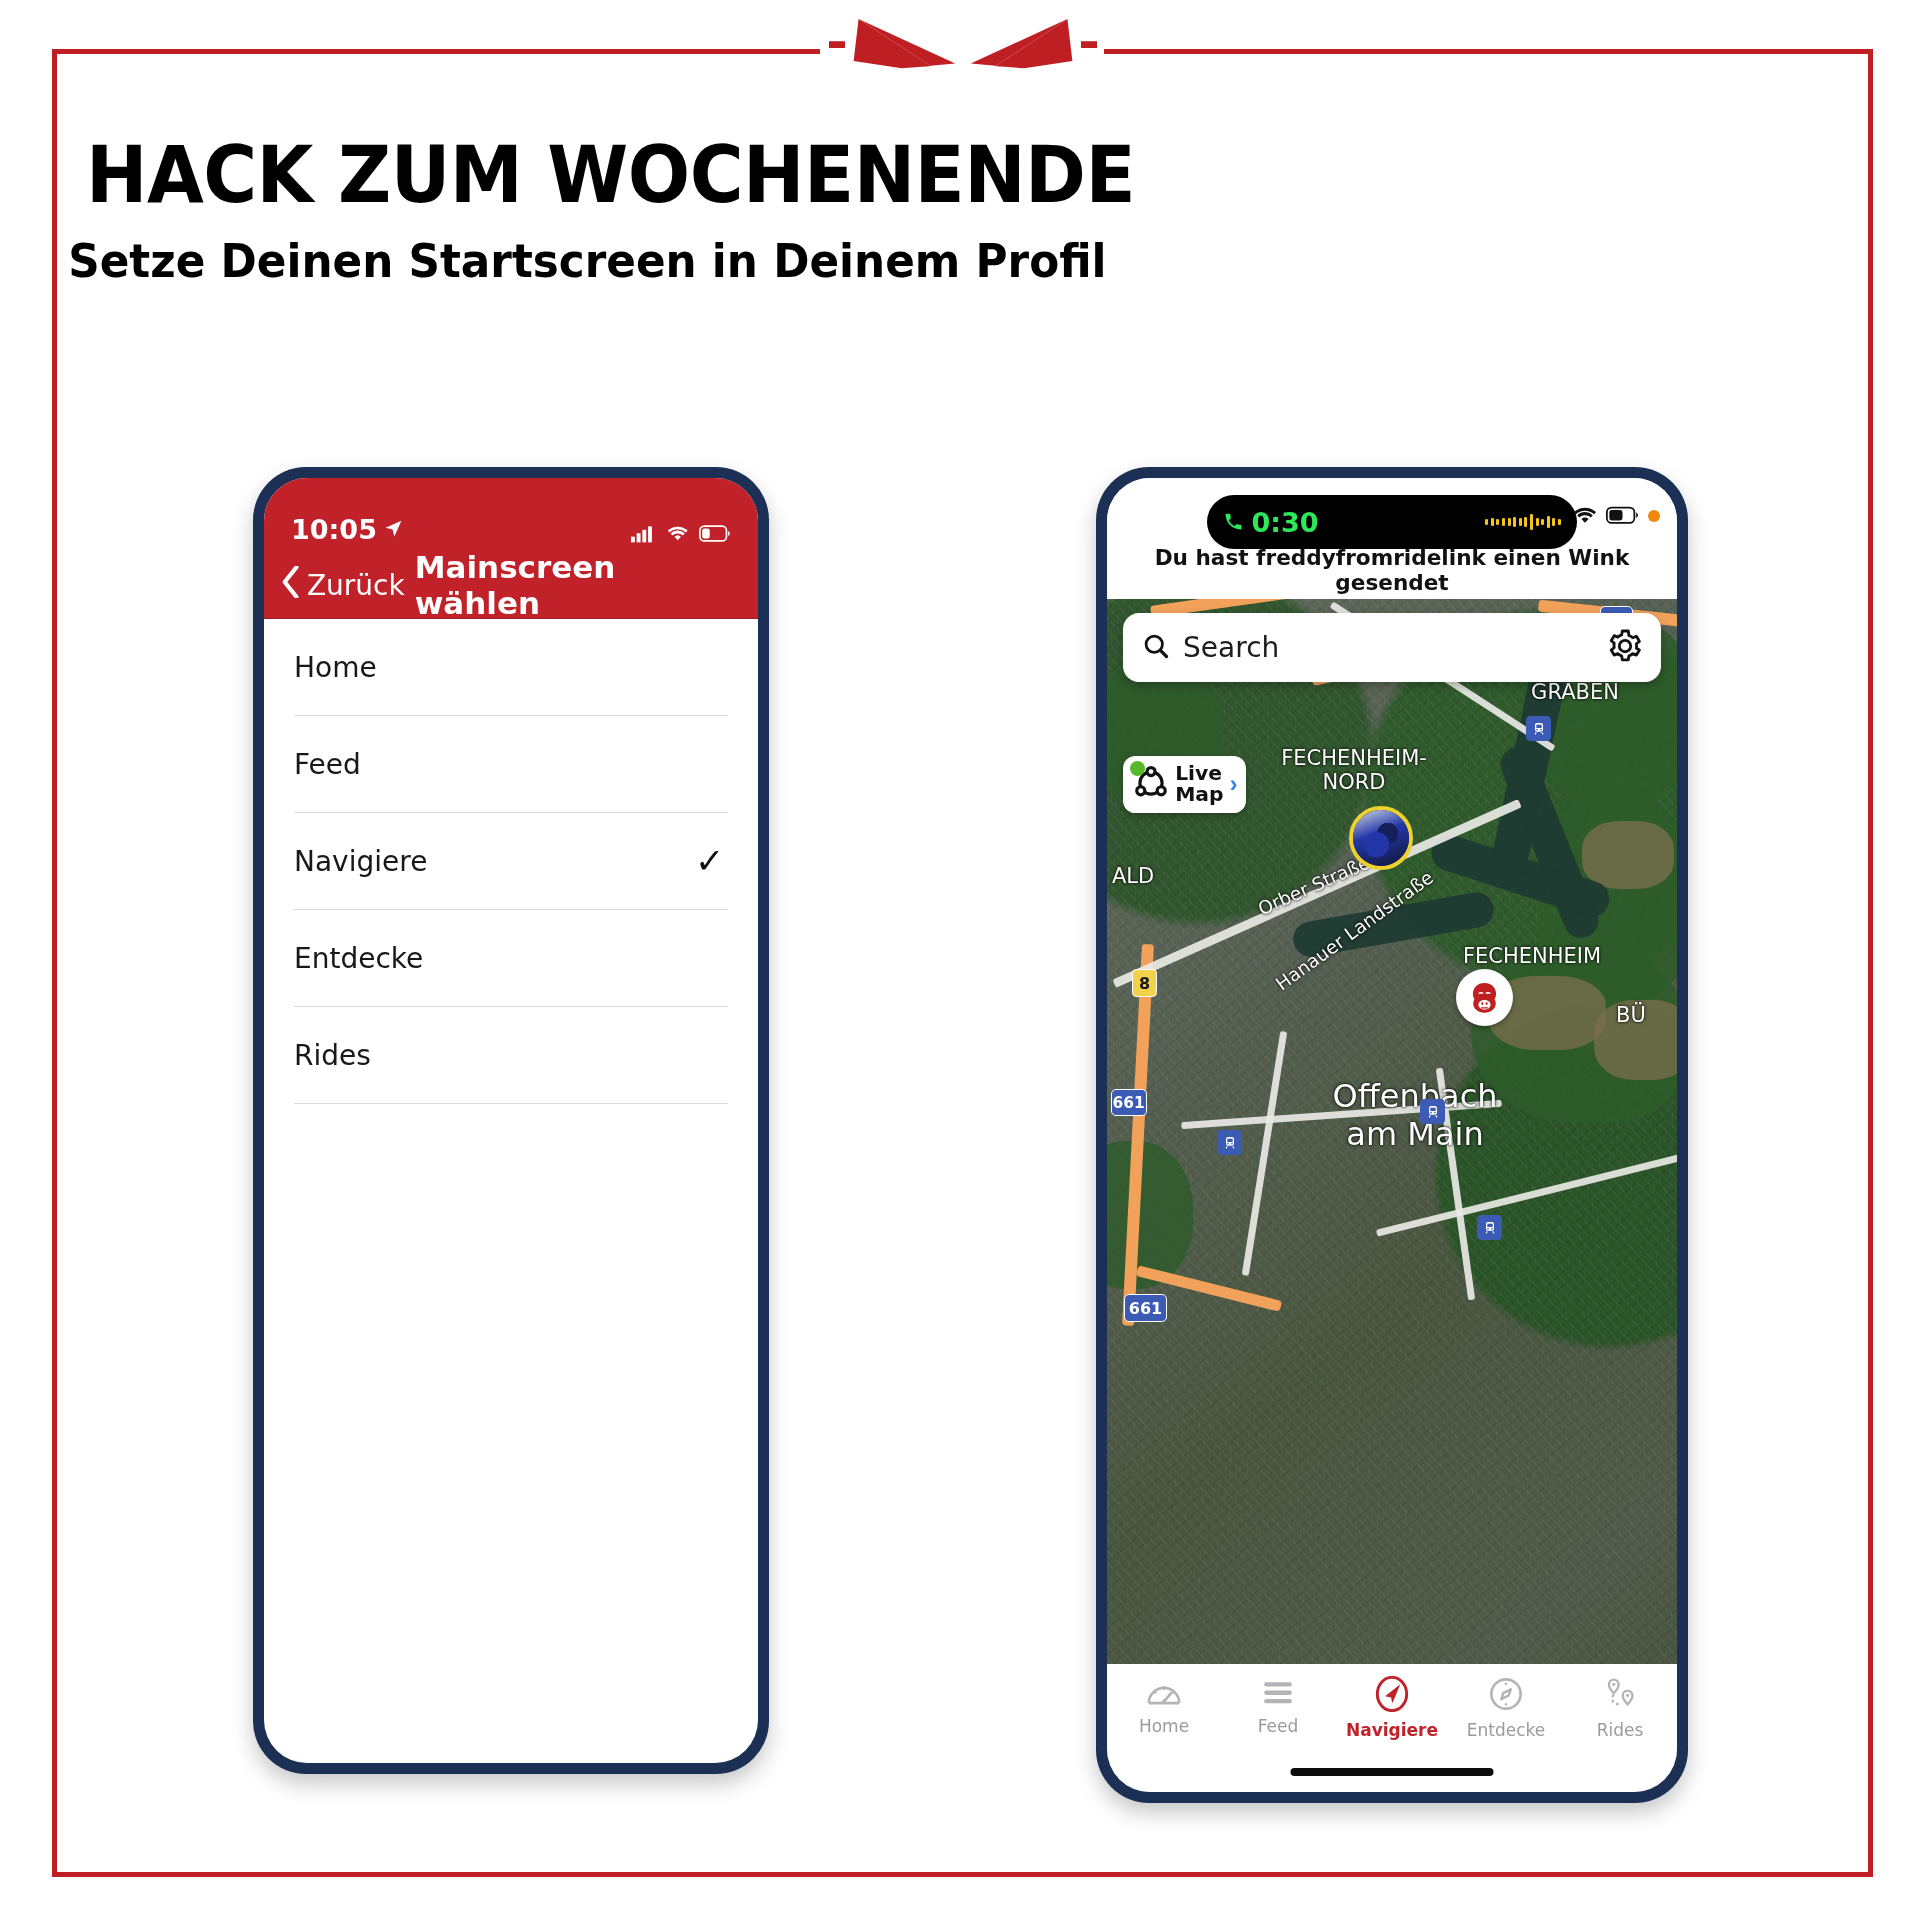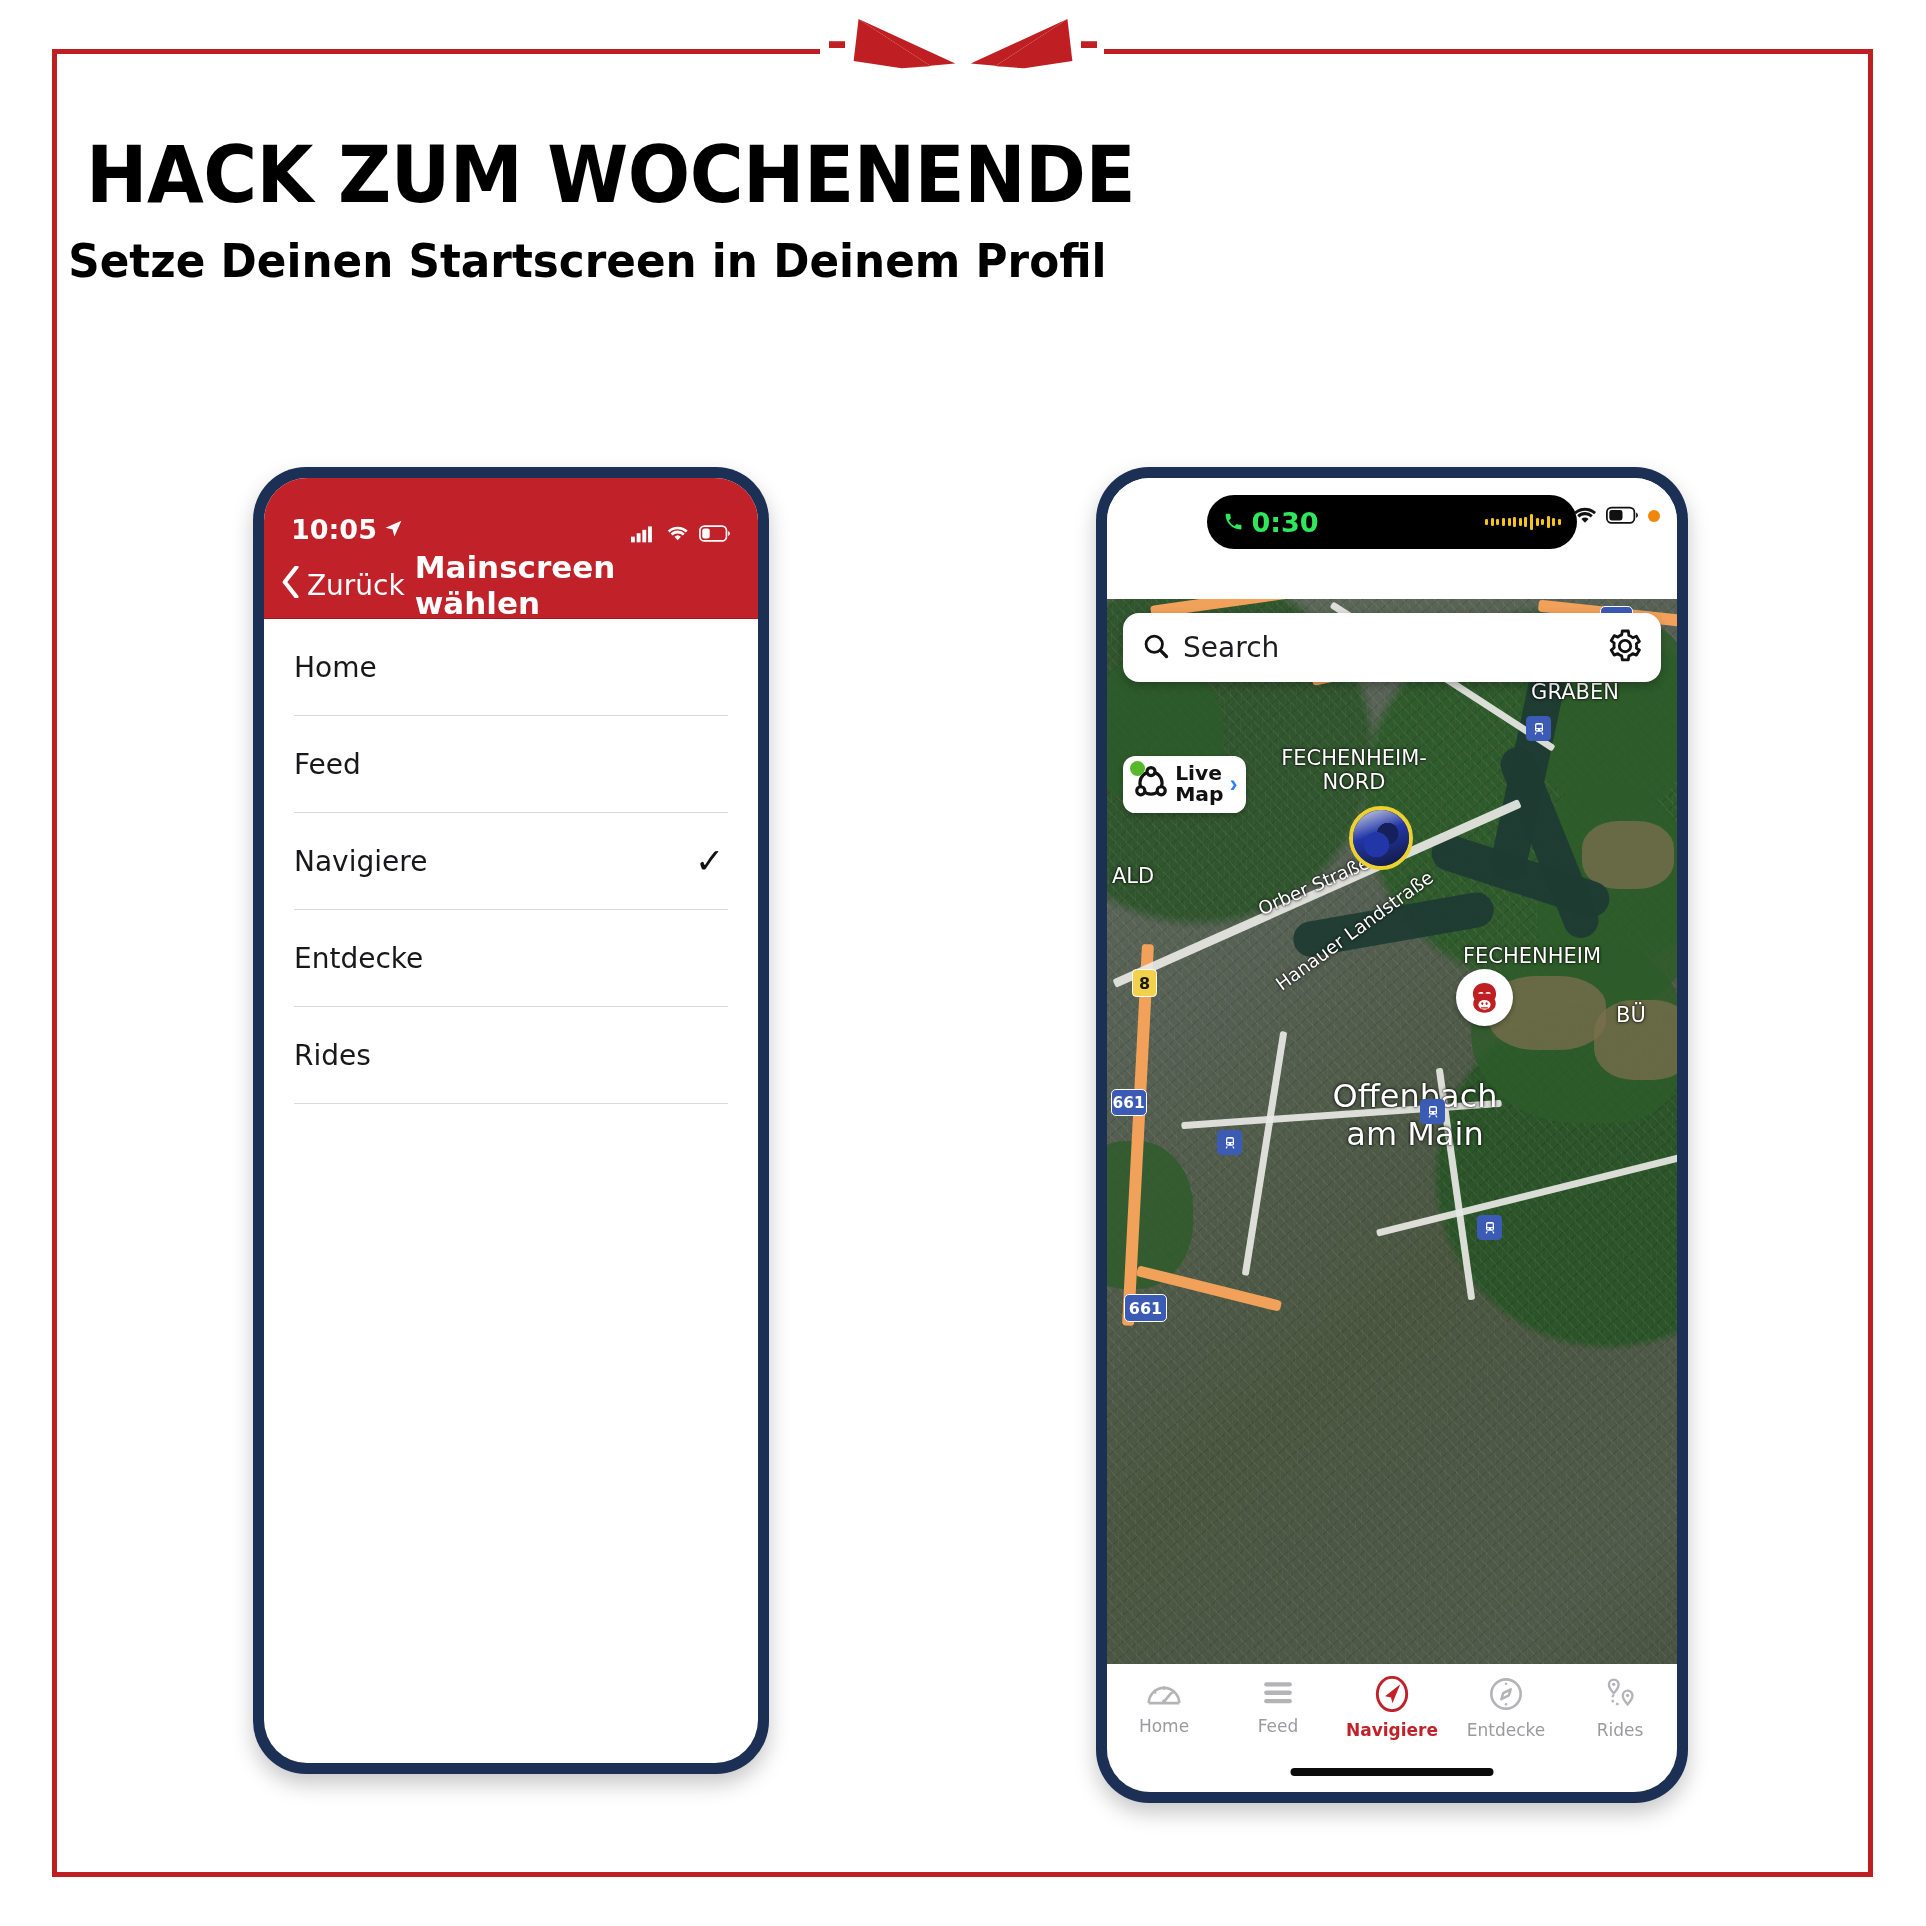--- a/index.html
+++ b/index.html
@@ -525,20 +525,21 @@
         <span>
           <svg width="33" height="18.5" viewBox="0 0 30 16">
             <rect x="0.8" y="1" width="25" height="14" rx="4.2" fill="none" stroke="#111" stroke-width="1.6"></rect>
             <rect x="3" y="3.2" width="12" height="9.6" rx="2.2" fill="#111"></rect>
             <path d="M27.4 5.6v4.8a2.6 2.6 0 0 0 0-4.8z" fill="#111"></path>
           </svg>
         </span>
         <span class="r-orange-dot"></span>
       </div>
 
+      <div class="r-notif">Du hast freddyfromridelink einen Wink gesendet</div>
     </div>
 
     <div class="r-map">
       <div class="map-noise"></div>
 
       <div class="map-green" style="left:414px; top:25px;  width:166px; height:185px; border-radius:50% 30% 40% 60%;"></div>
       <div class="map-green" style="left:431px; top:185px; width:160px; height:222px; border-radius:40% 60% 50% 40%;"></div>
       <div class="map-green" style="left:364px; top:345px; width:210px; height:179px; border-radius:55% 45% 35% 55%;"></div>
       <div class="map-green" style="left:-25px; top:59px; width:142px; height:148px; border-radius:50%;"></div>
       <div class="map-green" style="left:-37px; top:542px; width:123px; height:148px; border-radius:45%;"></div>

